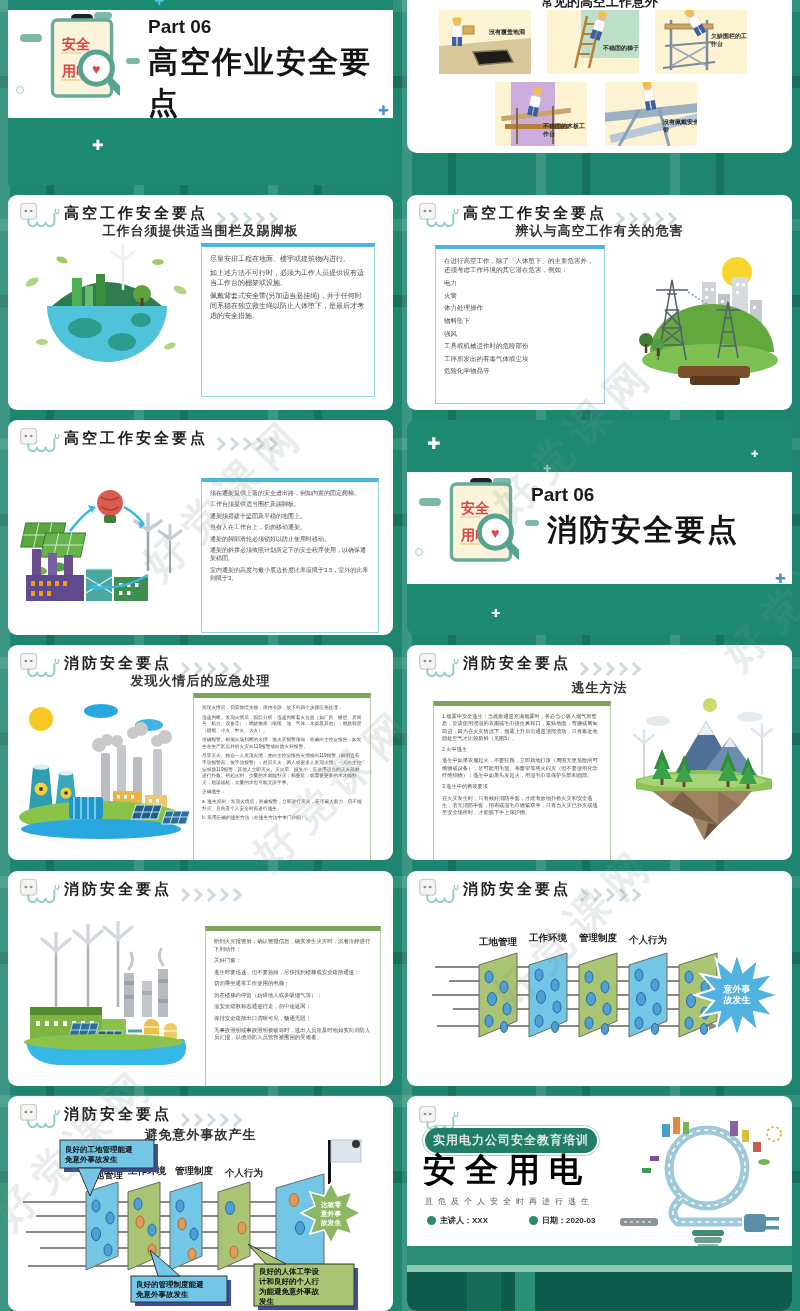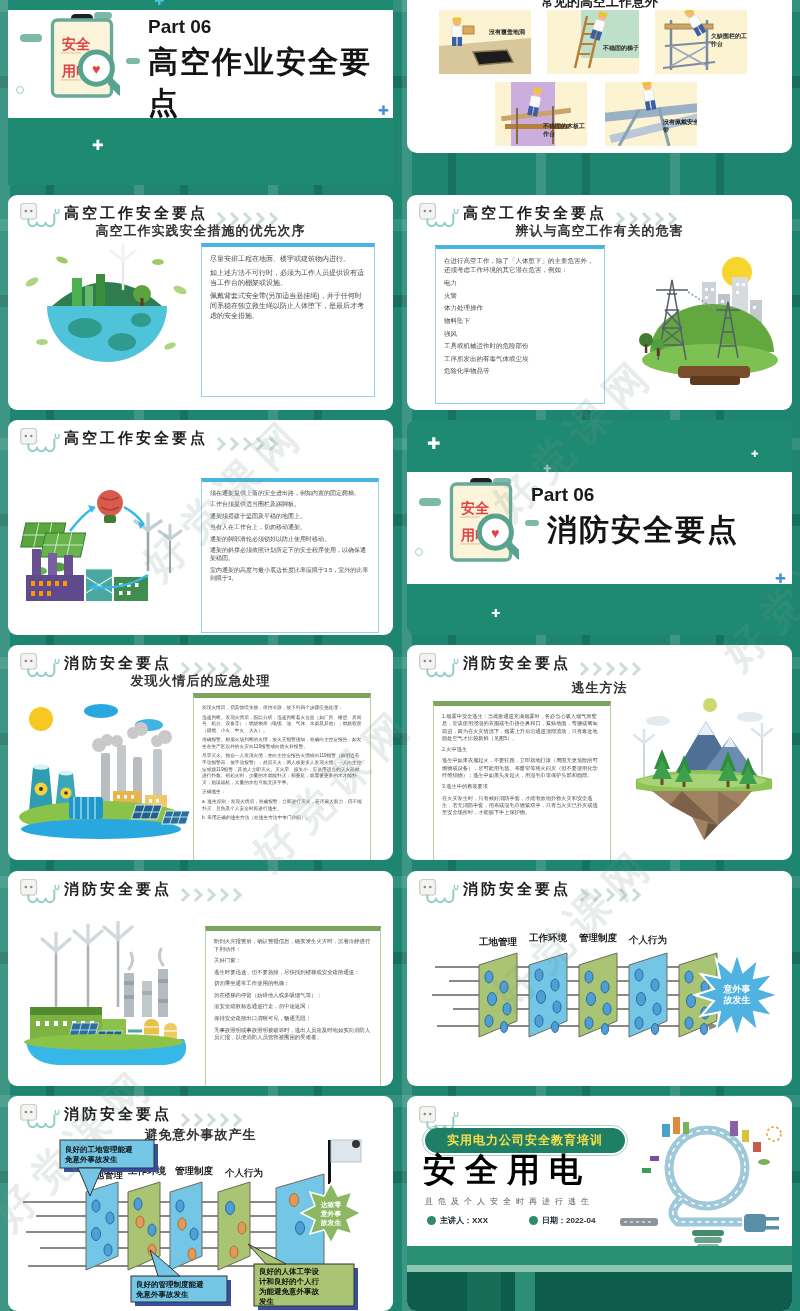--- a/index.html
+++ b/index.html
@@ -23,21 +23,21 @@
   .tbox p{margin:0 0 4px 0}
   .plus{position:absolute;font-weight:bold;line-height:1}
   .cloud{position:absolute;background:#7cb9a8;border-radius:10px}
   .ring{position:absolute;border:1.5px solid #9fd0c4;border-radius:50%}
   .wm{position:absolute;transform:rotate(-45deg);font-size:42px;font-weight:bold;letter-spacing:10px;color:rgba(120,148,140,.17);white-space:nowrap;pointer-events:none;z-index:60}
   .part-label{position:absolute;font-size:19px;font-weight:bold;color:#1a1a1a}
   .part-title{position:absolute;font-size:30px;font-weight:bold;color:#141414;letter-spacing:2px}
   .band{position:absolute;left:0;right:0}
   .pic{position:absolute;width:92px;height:64px;background:#fcf3d2;overflow:hidden}
   .cap{position:absolute;font-size:6px;font-weight:bold;color:#2a2a2a;line-height:1.35;width:36px}
-  .pill{position:absolute;background:#1f7f66;color:#fde047;font-size:12px;font-weight:bold;padding:4px 22px;border-radius:13px;letter-spacing:1px;outline:1px solid #a8d4c4;outline-offset:2px}
+  .pill{position:absolute;background:#1f7f66;color:#e5e5e5;font-size:12px;font-weight:bold;padding:4px 8px;border-radius:13px;letter-spacing:1px;outline:1px solid #a8d4c4;outline-offset:2px}
   .big-title{position:absolute;font-size:33px;font-weight:bold;color:#000000;letter-spacing:9px}
   .spaced-sub{position:absolute;font-size:8px;color:#5a5a5a;letter-spacing:5px}
   .meta{position:absolute;font-size:8px;font-weight:bold;color:#202b33;display:flex;align-items:center;gap:4px}
   .dot{width:9px;height:9px;border-radius:50%;background:#2e8b6e;display:inline-block}
   .cut-title{position:absolute;left:0;right:0;top:-7px;text-align:center;font-size:13px;font-weight:bold;color:#222}
 </style>
 </head>
 <body>
 
 <div class="page">
@@ -155,21 +155,21 @@
 
   <div class="cell" style="left:8px;top:195px;height:215px">
     <div class="slide">
       <div class="hdr">
         <svg width="40" height="30" viewBox="0 0 48 32">
             <use href="#sym-plug"></use>
           </svg>
         <span class="hdr-title">高空工作安全要点</span>
         <span class="chevs"><i class="chev"></i><i class="chev"></i><i class="chev"></i><i class="chev"></i><i class="chev"></i></span>
       </div>
-      <div class="sub">高空工作实践安全措施的优先次序</div>
+      <div class="sub">工作台须提供适当围栏及踢脚板</div>
       <svg class="abs" style="left:12px;top:45px" width="175" height="140" viewBox="0 0 175 140">
         <ellipse cx="12" cy="42" rx="7" ry="3.5" fill="#aed581" transform="rotate(-30 12 42)"></ellipse>
         <ellipse cx="160" cy="50" rx="7" ry="3.5" fill="#aed581" transform="rotate(25 160 50)"></ellipse>
         <ellipse cx="22" cy="102" rx="6" ry="3" fill="#aed581"></ellipse>
         <ellipse cx="150" cy="106" rx="6" ry="3" fill="#aed581" transform="rotate(-20 150 106)"></ellipse>
         <ellipse cx="42" cy="20" rx="6" ry="3" fill="#9ccc65" transform="rotate(20 42 20)"></ellipse>
         <ellipse cx="138" cy="22" rx="6" ry="3" fill="#9ccc65"></ellipse>
         <path d="M32,66 Q87,18 142,66 Z" fill="#2f7d4e"></path>
         <rect x="52" y="38" width="10" height="28" fill="#4caf50"></rect>
         <rect x="65" y="46" width="8" height="20" fill="#66bb6a"></rect>
@@ -724,21 +724,21 @@
         </svg>
       <span class="pill" style="left:18px;top:32px">实用电力公司安全教育培训</span>
       <span class="big-title" style="left:16px;top:52px">安全用电</span>
       <span class="spaced-sub" style="left:18px;top:100px">且危及个人安全时再进行逃生</span>
       <div class="meta" style="left:20px;top:119px">
         <span class="dot"></span>
         <span>主讲人：XXX</span>
       </div>
       <div class="meta" style="left:122px;top:119px">
         <span class="dot"></span>
-        <span>日期：2022-04</span>
+        <span>日期：2020-03</span>
       </div>
       <svg class="abs" style="left:205px;top:14px" width="178" height="140" viewBox="0 0 178 140">
         <circle cx="95" cy="58" r="38" fill="none" stroke="#9fc8d8" stroke-width="9"></circle>
         <circle cx="95" cy="58" r="38" fill="none" stroke="#ffffff" stroke-width="1.5" stroke-dasharray="4,4"></circle>
         <path d="M70,88 q-16,14 -4,24 h64" fill="none" stroke="#9fc8d8" stroke-width="9"></path>
         <path d="M70,88 q-16,14 -4,24 h64" fill="none" stroke="#ffffff" stroke-width="1.5" stroke-dasharray="4,4"></path>
         <rect x="8" y="108" width="38" height="8" rx="3" fill="#8a949a"></rect>
         <path d="M12,112 h30" stroke="#ffffff" stroke-width="1.2" stroke-dasharray="3,3"></path>
         <rect x="132" y="104" width="22" height="18" rx="4" fill="#5b8fa8"></rect>
         <rect x="154" y="107" width="13" height="3.5" fill="#5b8fa8"></rect>

